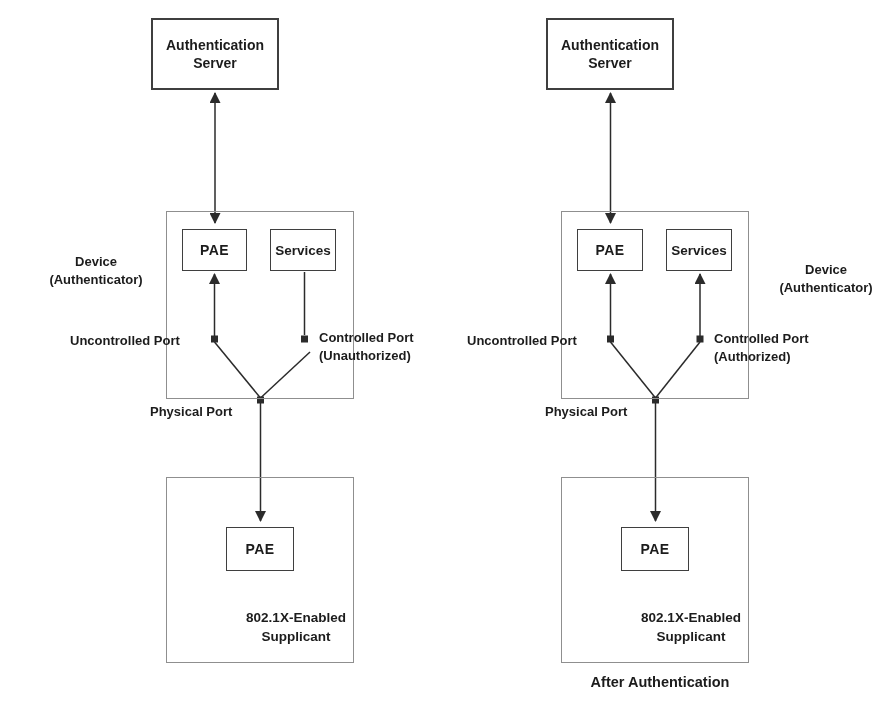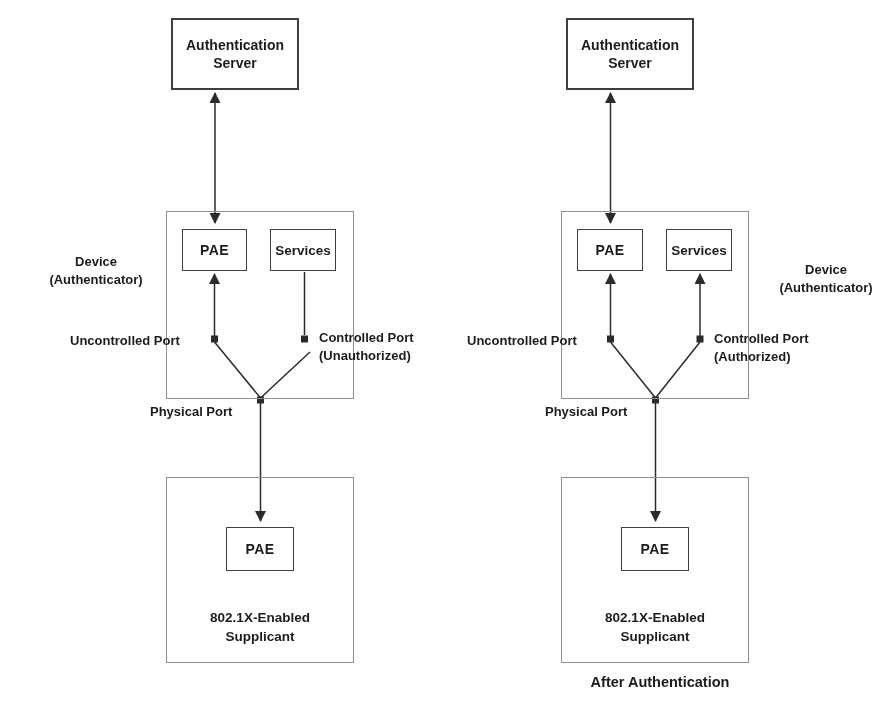--- a/index.html
+++ b/index.html
@@ -14,39 +14,39 @@
     position:relative;width:891px;height:720px;background:var(--bg);
     font-family:"Liberation Sans","DejaVu Sans",sans-serif;
     color:var(--text);overflow:hidden;
   }
   .wires{position:absolute;left:0;top:0;width:891px;height:720px;}
   .box{
     position:absolute;box-sizing:border-box;background:var(--bg);
     display:flex;align-items:center;justify-content:center;text-align:center;
     font-weight:bold;
   }
-  .box.dark{border:2px solid var(--boxdark);margin-left:20px;}
+  .box.dark{border:2px solid var(--boxdark);}
   .box.light{border:1.5px solid var(--boxlight);background:transparent;}
   .box.inner{border:1.5px solid var(--boxdark);}
   .lbl{
     position:absolute;font-weight:bold;font-size:13px;line-height:18px;
     white-space:pre-line;
   }
   .ml{white-space:pre-line;}
   .authbox{font-size:14px;line-height:18px;}
   .small-inner{font-size:14px;letter-spacing:.5px;text-align:center;}
   .services-inner{font-size:13.5px;letter-spacing:0;text-align:right;}
   .caption{
     position:absolute;font-weight:bold;font-size:14.5px;text-align:center;
   }
   .center{text-align:center;}
   .right{text-align:left;}
   .supp-label{
     position:absolute;font-weight:bold;font-size:13.5px;line-height:19px;
-    text-align:center;white-space:pre-line;
+    text-align:center;white-space:pre-line;padding-left:36px;
   }
 </style>
 </head>
 <body>
 
 <div class="canvas">
 
   <svg class="wires" viewBox="0 0 891 720" xmlns="http://www.w3.org/2000/svg">
     <defs>
       <marker id="ah" viewBox="0 0 10 10" refX="9.2" refY="5" markerWidth="13" markerHeight="11" orient="auto-start-reverse" markerUnits="userSpaceOnUse">

